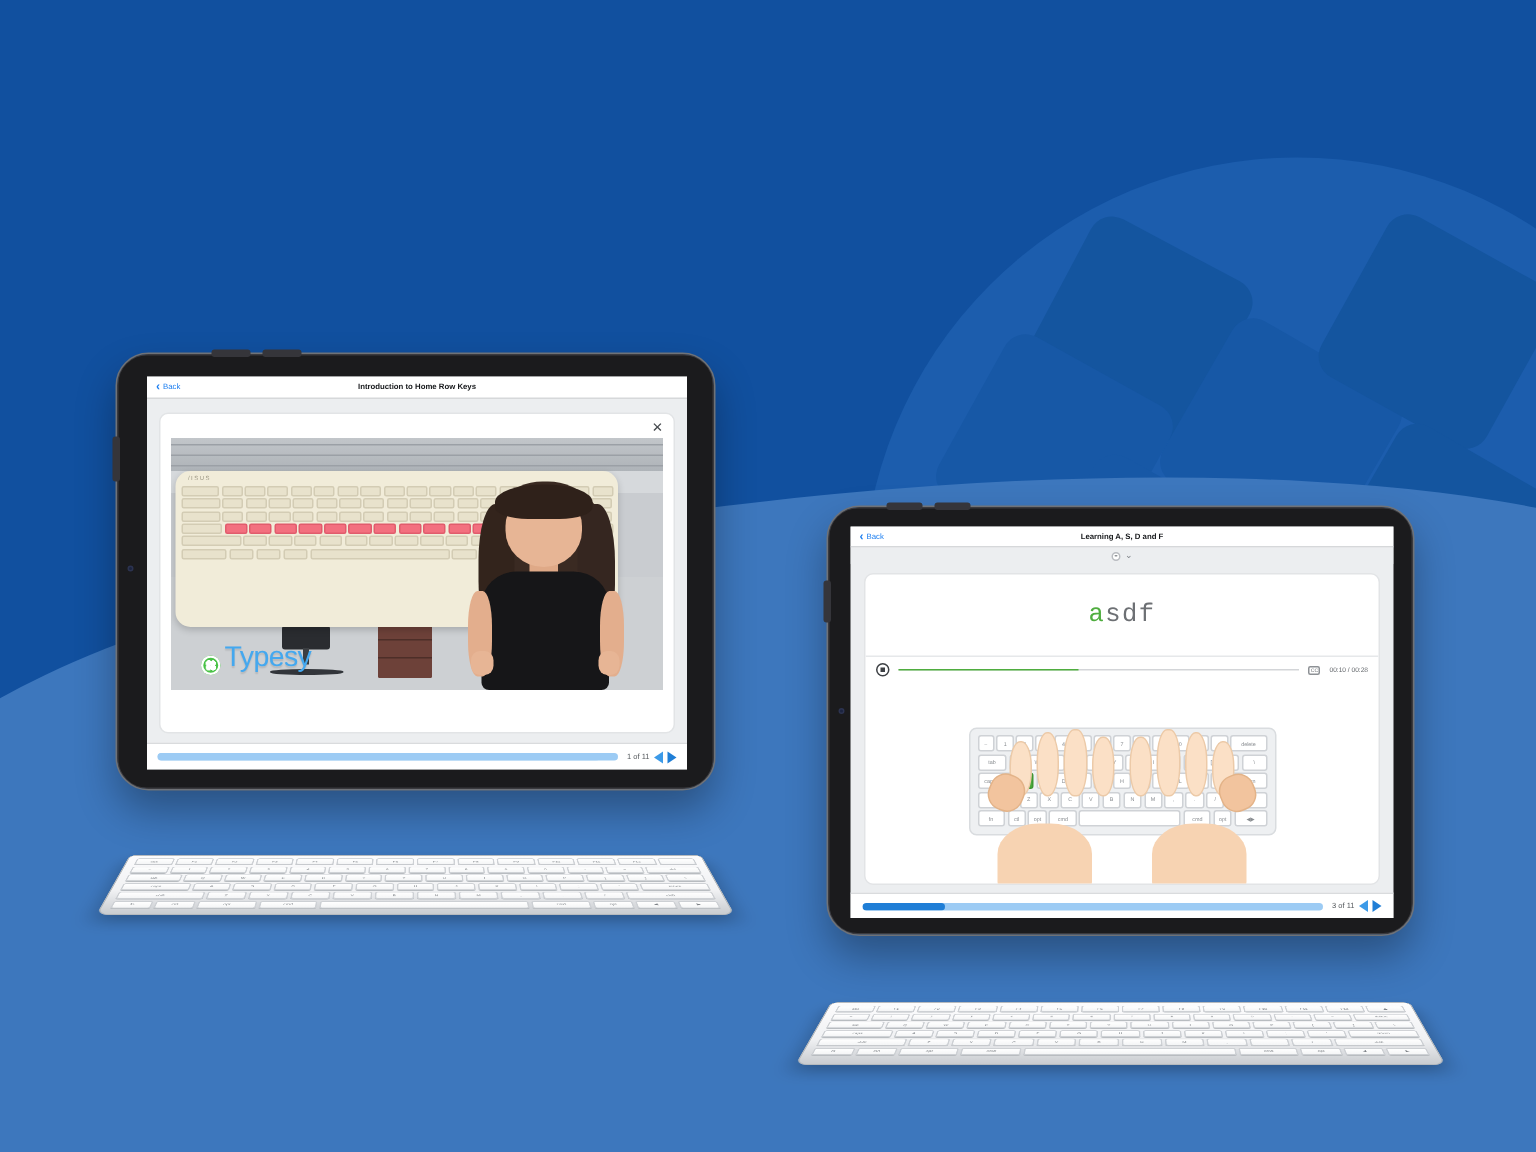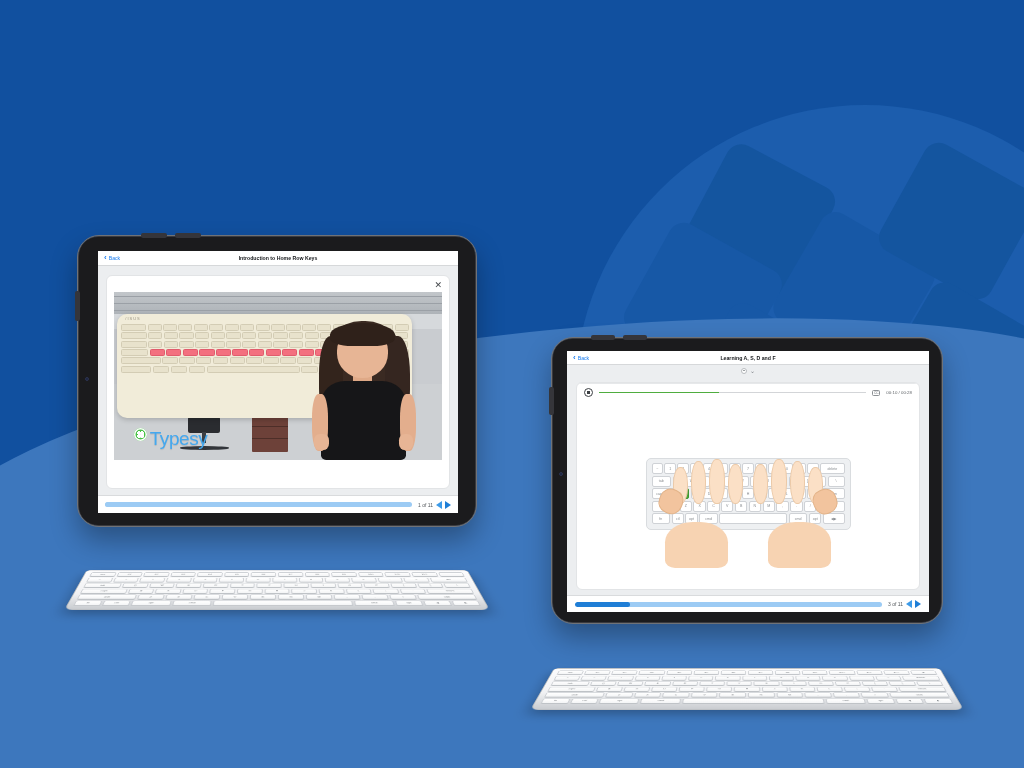--- a/index.html
+++ b/index.html
@@ -282,21 +282,21 @@
     position: absolute; left: 20%; bottom: 6%;
     width: 15%; height: 21%;
   }
   .chair-back { position: absolute; left: 18%; top: 0; width: 64%; height: 52%; background: #2a2c30; border-radius: 4px 4px 2px 2px; }
   .chair-post { position: absolute; left: 45%; top: 48%; width: 9%; height: 32%; background: #3b3e42; }
   .chair-base { position: absolute; left: 0; bottom: 0; width: 100%; height: 10%; background: #32353a; border-radius: 50%; }
   .cabinet { position: absolute; left: 42%; bottom: 5%; width: 11%; height: 22%; background: #6d4139; border-radius: 1px; }
   .cabinet i { position: absolute; left: 0; right: 0; height: 1px; background: #4d2e28; }
   .wmark {
     position: absolute; left: 6%; bottom: 6%;
-    display: flex; align-items: flex-start; gap: 3px;
+    display: flex; align-items: flex-end; gap: 3px;
   }
   .wmark-dot {
     width: 13px; height: 13px; border-radius: 50%;
     background: #49c246;
     position: relative;
     box-shadow: inset 0 0 0 1.5px #ffffff;
   }
   .wmark-dot::after {
     content: "";
     position: absolute; inset: 22%;
@@ -728,20 +728,25 @@
         </div>
 
         <div class="subbar" style="height:11px;">
           <span class="gear-mini" style="width:6px;height:6px;"></span>
           <span class="chev-down" style="font-size:6px;">⌄</span>
         </div>
 
         <div class="stage" style="padding:6px 9px 5px 9px;">
           <div class="card" style="flex:1;display:flex;flex-direction:column;">
 
+            <div style="height:54px;display:flex;align-items:center;justify-content:center;">
+              <div class="drill-text" style="font-size:17px;">
+                <span class="ok">a</span><span>sdf</span>
+              </div>
+            </div>
 
             <div class="player" style="height:18px;padding:0 7px;gap:6px;">
               <span class="pause-btn" style="width:9px;height:9px;">
                 <span style="width:3.4px;height:3.4px;"></span>
               </span>
               <span class="audio-track">
                 <span class="audio-fill" id="ap-fill" style="width: 45%; background: rgb(79, 173, 63);"></span>
               </span>
               <span class="cc-icon" style="width:8px;height:6px;font-size:3.4px;">CC</span>
               <span class="time" style="font-size:4.4px;">00:10 / 00:28</span>

